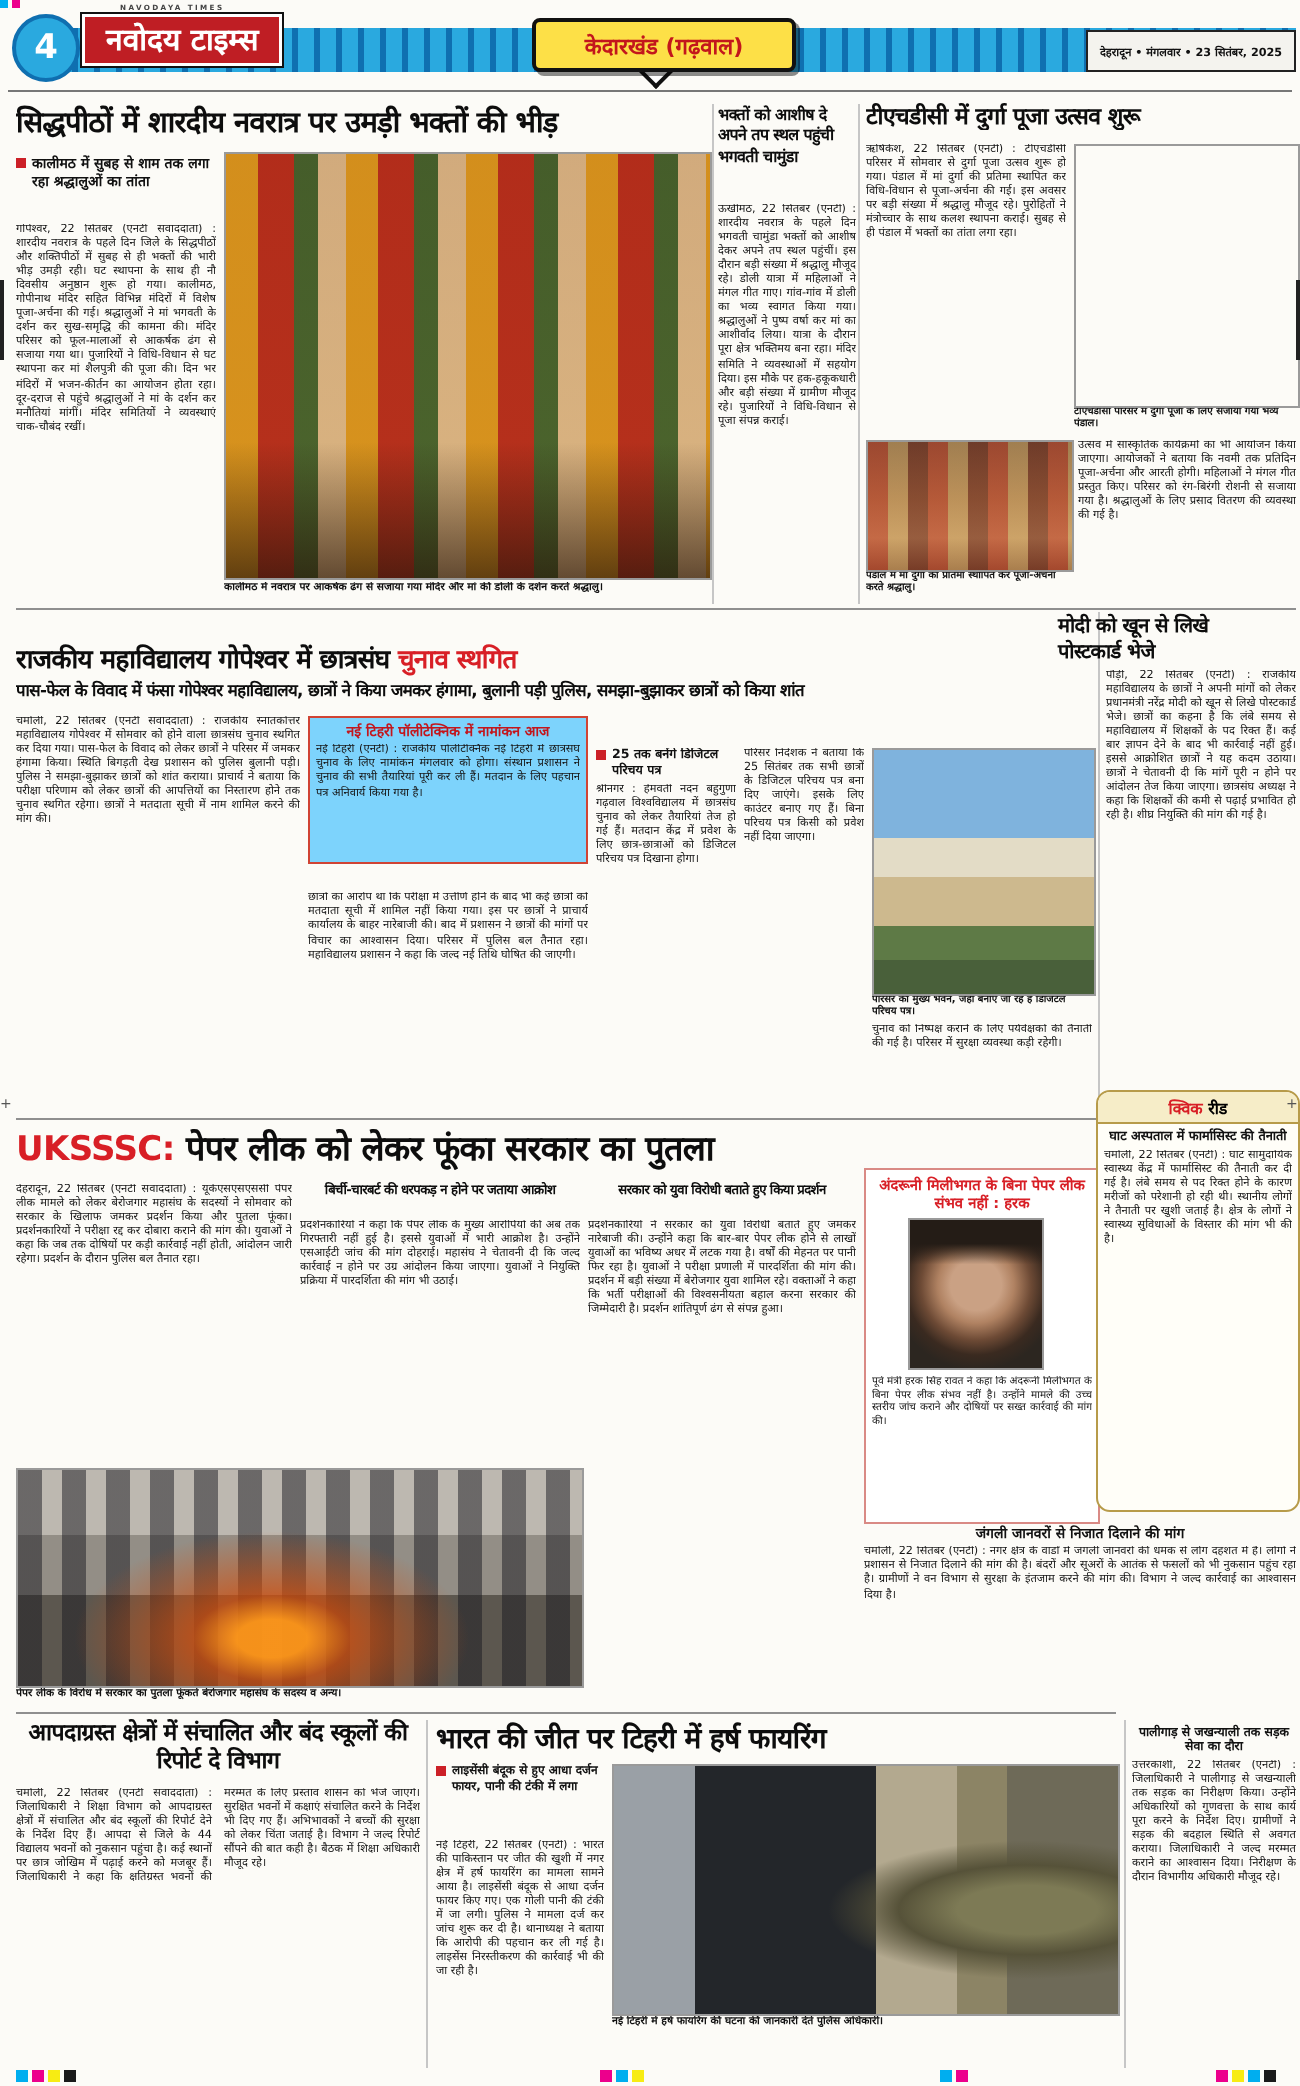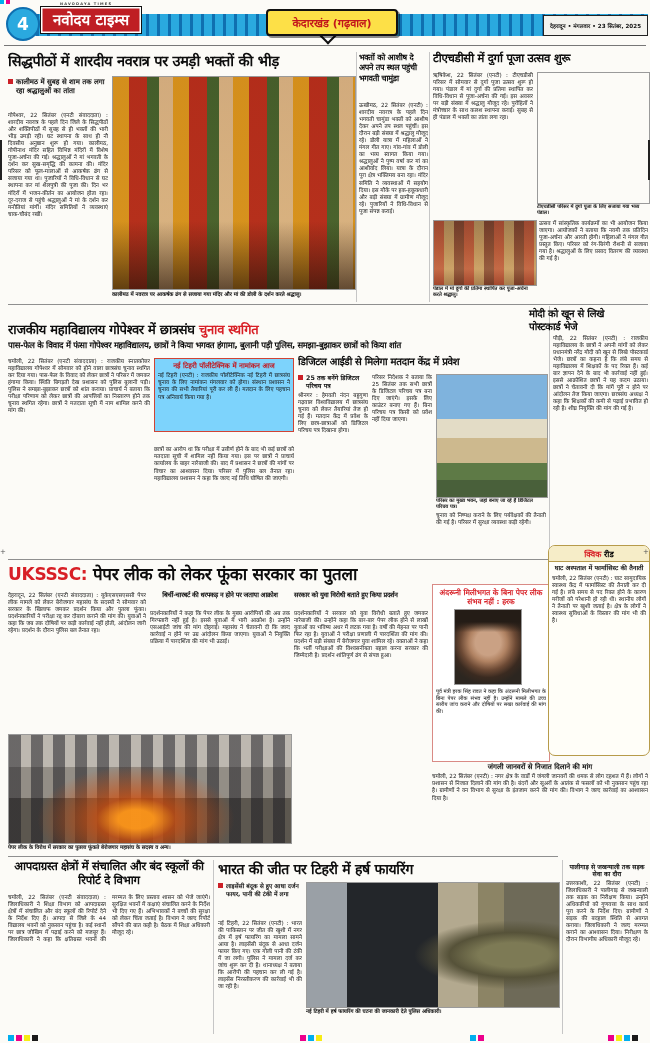--- a/index.html
+++ b/index.html
@@ -83,31 +83,30 @@
       repeating-linear-gradient(90deg, rgba(215,70,45,.45) 0 10px, rgba(240,205,125,.4) 10px 20px, rgba(115,42,30,.45) 20px 30px),
       linear-gradient(180deg,#6b4a33,#9a6a42 45%,#b5875a 75%,#7a4a2e);"></div>
   <div class="abs capt" style="left:433px;top:286px;width:102px;height:16px;font-size:5px;">पंडाल में मां दुर्गा की प्रतिमा स्थापित कर पूजा-अर्चना करते श्रद्धालु।</div>
   <div class="abs body-txt" style="left:539px;top:220px;width:109px;height:82px;">उत्सव में सांस्कृतिक कार्यक्रमों का भी आयोजन किया जाएगा। आयोजकों ने बताया कि नवमी तक प्रतिदिन पूजा-अर्चना और आरती होगी। महिलाओं ने मंगल गीत प्रस्तुत किए। परिसर को रंग-बिरंगी रोशनी से सजाया गया है। श्रद्धालुओं के लिए प्रसाद वितरण की व्यवस्था की गई है।</div>
 
   <div class="hr" style="left:8px;top:304px;width:640px;"></div>
 
   <div class="abs hl nw" style="left:8px;top:320px;width:538px;font-size:13px;">
     <span>राजकीय महाविद्यालय गोपेश्वर में छात्रसंघ </span><span class="red">चुनाव स्थगित</span>
   </div>
-  <div class="abs hl nw" style="left:8px;top:339px;width:538px;font-size:8.4px;">पास-फेल के विवाद में फंसा गोपेश्वर महाविद्यालय, छात्रों ने किया भगवत हंगामा, बुलानी पड़ी पुलिस, समझा-बुझाकर छात्रों को किया शांत</div>
+  <div class="abs hl nw" style="left:8px;top:339px;width:538px;font-size:8.4px;">पास-फेल के विवाद में फंसा गोपेश्वर महाविद्यालय, छात्रों ने किया जमकर हंगामा, बुलानी पड़ी पुलिस, समझा-बुझाकर छात्रों को किया शांत</div>
   <div class="abs body-txt" style="left:8px;top:358px;width:142px;height:198px;">चमोली, 22 सितंबर (एनटी संवाददाता) : राजकीय स्नातकोत्तर महाविद्यालय गोपेश्वर में सोमवार को होने वाला छात्रसंघ चुनाव स्थगित कर दिया गया। पास-फेल के विवाद को लेकर छात्रों ने परिसर में जमकर हंगामा किया। स्थिति बिगड़ती देख प्रशासन को पुलिस बुलानी पड़ी। पुलिस ने समझा-बुझाकर छात्रों को शांत कराया। प्राचार्य ने बताया कि परीक्षा परिणाम को लेकर छात्रों की आपत्तियों का निस्तारण होने तक चुनाव स्थगित रहेगा। छात्रों ने मतदाता सूची में नाम शामिल करने की मांग की।</div>
   <div class="abs" style="left:154px;top:358px;width:140px;height:198px;overflow:hidden;">
     <div class="inset-box">
       <div class="inset-title">नई टिहरी पॉलीटेक्निक में नामांकन आज</div>
       <div class="body-txt" style="height:56px;">नई टिहरी (एनटी) : राजकीय पॉलीटेक्निक नई टिहरी में छात्रसंघ चुनाव के लिए नामांकन मंगलवार को होगा। संस्थान प्रशासन ने चुनाव की सभी तैयारियां पूरी कर ली हैं। मतदान के लिए पहचान पत्र अनिवार्य किया गया है।</div>
     </div>
     <div class="body-txt" style="height:96px;">छात्रों का आरोप था कि परीक्षा में उत्तीर्ण होने के बाद भी कई छात्रों को मतदाता सूची में शामिल नहीं किया गया। इस पर छात्रों ने प्राचार्य कार्यालय के बाहर नारेबाजी की। बाद में प्रशासन ने छात्रों की मांगों पर विचार का आश्वासन दिया। परिसर में पुलिस बल तैनात रहा। महाविद्यालय प्रशासन ने कहा कि जल्द नई तिथि घोषित की जाएगी।</div>
   </div>
 
-  <div class="abs hl nw" style="left:298px;top:354px;width:248px;font-size:10px;">डिजिटल आईडी से मिलेगा मतदान केंद्र में प्रवेश</div>
   <div class="abs" style="left:298px;top:374px;width:70px;height:182px;overflow:hidden;">
     <div class="bullet-head" style="font-size:6.3px;line-height:1.25;margin-bottom:2px;">
       <span class="sq"></span>
       <span>25 तक बनेंगे डिजिटल परिचय पत्र</span>
     </div>
     <div class="body-txt" style="height:156px;">श्रीनगर : हेमवती नंदन बहुगुणा गढ़वाल विश्वविद्यालय में छात्रसंघ चुनाव को लेकर तैयारियां तेज हो गई हैं। मतदान केंद्र में प्रवेश के लिए छात्र-छात्राओं को डिजिटल परिचय पत्र दिखाना होगा।</div>
   </div>
   <div class="abs body-txt" style="left:372px;top:374px;width:60px;height:182px;">परिसर निदेशक ने बताया कि 25 सितंबर तक सभी छात्रों के डिजिटल परिचय पत्र बना दिए जाएंगे। इसके लिए काउंटर बनाए गए हैं। बिना परिचय पत्र किसी को प्रवेश नहीं दिया जाएगा।</div>
   <div class="photo" style="left:436px;top:374px;width:110px;height:122px;background:
       linear-gradient(180deg,#7fb3dd 0 36%,#e3dcc6 36% 52%,#cdb98e 52% 72%,#5e7a46 72% 86%,#49603a 86%);"></div>
@@ -120,21 +119,21 @@
   <div class="abs body-txt" style="left:553px;top:335px;width:95px;height:221px;">पौड़ी, 22 सितंबर (एनटी) : राजकीय महाविद्यालय के छात्रों ने अपनी मांगों को लेकर प्रधानमंत्री नरेंद्र मोदी को खून से लिखे पोस्टकार्ड भेजे। छात्रों का कहना है कि लंबे समय से महाविद्यालय में शिक्षकों के पद रिक्त हैं। कई बार ज्ञापन देने के बाद भी कार्रवाई नहीं हुई। इससे आक्रोशित छात्रों ने यह कदम उठाया। छात्रों ने चेतावनी दी कि मांगें पूरी न होने पर आंदोलन तेज किया जाएगा। छात्रसंघ अध्यक्ष ने कहा कि शिक्षकों की कमी से पढ़ाई प्रभावित हो रही है। शीघ्र नियुक्ति की मांग की गई है।</div>
 
   <div class="hr" style="left:8px;top:559px;width:640px;"></div>
 
   <div class="abs hl nw" style="left:8px;top:562px;width:418px;font-size:17px;">
     <span class="red">UKSSSC:</span><span> पेपर लीक को लेकर फूंका सरकार का पुतला</span>
   </div>
   <div class="abs body-txt" style="left:8px;top:592px;width:138px;height:140px;">देहरादून, 22 सितंबर (एनटी संवाददाता) : यूकेएसएसएससी पेपर लीक मामले को लेकर बेरोजगार महासंघ के सदस्यों ने सोमवार को सरकार के खिलाफ जमकर प्रदर्शन किया और पुतला फूंका। प्रदर्शनकारियों ने परीक्षा रद्द कर दोबारा कराने की मांग की। युवाओं ने कहा कि जब तक दोषियों पर कड़ी कार्रवाई नहीं होती, आंदोलन जारी रहेगा। प्रदर्शन के दौरान पुलिस बल तैनात रहा।</div>
   <div class="abs hl" style="left:150px;top:592px;width:140px;font-size:6.6px;line-height:1.2;text-align:center;">बिर्ची-चारबर्ट की धरपकड़ न होने पर जताया आक्रोश</div>
   <div class="abs body-txt" style="left:150px;top:610px;width:140px;height:122px;">प्रदर्शनकारियों ने कहा कि पेपर लीक के मुख्य आरोपियों की अब तक गिरफ्तारी नहीं हुई है। इससे युवाओं में भारी आक्रोश है। उन्होंने एसआईटी जांच की मांग दोहराई। महासंघ ने चेतावनी दी कि जल्द कार्रवाई न होने पर उग्र आंदोलन किया जाएगा। युवाओं ने नियुक्ति प्रक्रिया में पारदर्शिता की मांग भी उठाई।</div>
-  <div class="abs hl" style="left:294px;top:592px;width:134px;font-size:6.6px;line-height:1.2;text-align:left;">सरकार को युवा विरोधी बताते हुए किया प्रदर्शन</div>
+  <div class="abs hl" style="left:294px;top:592px;width:134px;font-size:6.6px;line-height:1.2;text-align:center;">सरकार को युवा विरोधी बताते हुए किया प्रदर्शन</div>
   <div class="abs body-txt" style="left:294px;top:610px;width:134px;height:242px;">प्रदर्शनकारियों ने सरकार को युवा विरोधी बताते हुए जमकर नारेबाजी की। उन्होंने कहा कि बार-बार पेपर लीक होने से लाखों युवाओं का भविष्य अधर में लटक गया है। वर्षों की मेहनत पर पानी फिर रहा है। युवाओं ने परीक्षा प्रणाली में पारदर्शिता की मांग की। प्रदर्शन में बड़ी संख्या में बेरोजगार युवा शामिल रहे। वक्ताओं ने कहा कि भर्ती परीक्षाओं की विश्वसनीयता बहाल करना सरकार की जिम्मेदारी है। प्रदर्शन शांतिपूर्ण ढंग से संपन्न हुआ।</div>
   <div class="photo" style="left:8px;top:734px;width:282px;height:108px;background:
       radial-gradient(ellipse at 45% 78%, rgba(255,150,25,.95) 0 8%, rgba(210,80,15,.75) 18%, rgba(120,60,20,0) 45%),
       repeating-linear-gradient(90deg, rgba(25,25,32,.5) 0 12px, rgba(25,25,32,0) 12px 22px),
       linear-gradient(180deg,#bdb8b0 0 30%,#938e86 30% 58%,#5c574f 58%);"></div>
   <div class="abs capt" style="left:8px;top:844px;width:282px;height:10px;">पेपर लीक के विरोध में सरकार का पुतला फूंकते बेरोजगार महासंघ के सदस्य व अन्य।</div>
 
   <div class="harak-box" style="left:432px;top:584px;width:110px;height:170px;">
     <div class="harak-head">अंदरूनी मिलीभगत के बिना पेपर लीक संभव नहीं : हरक</div>
     <div class="photo" style="position:relative;left:18px;top:0;width:66px;height:74px;background:

